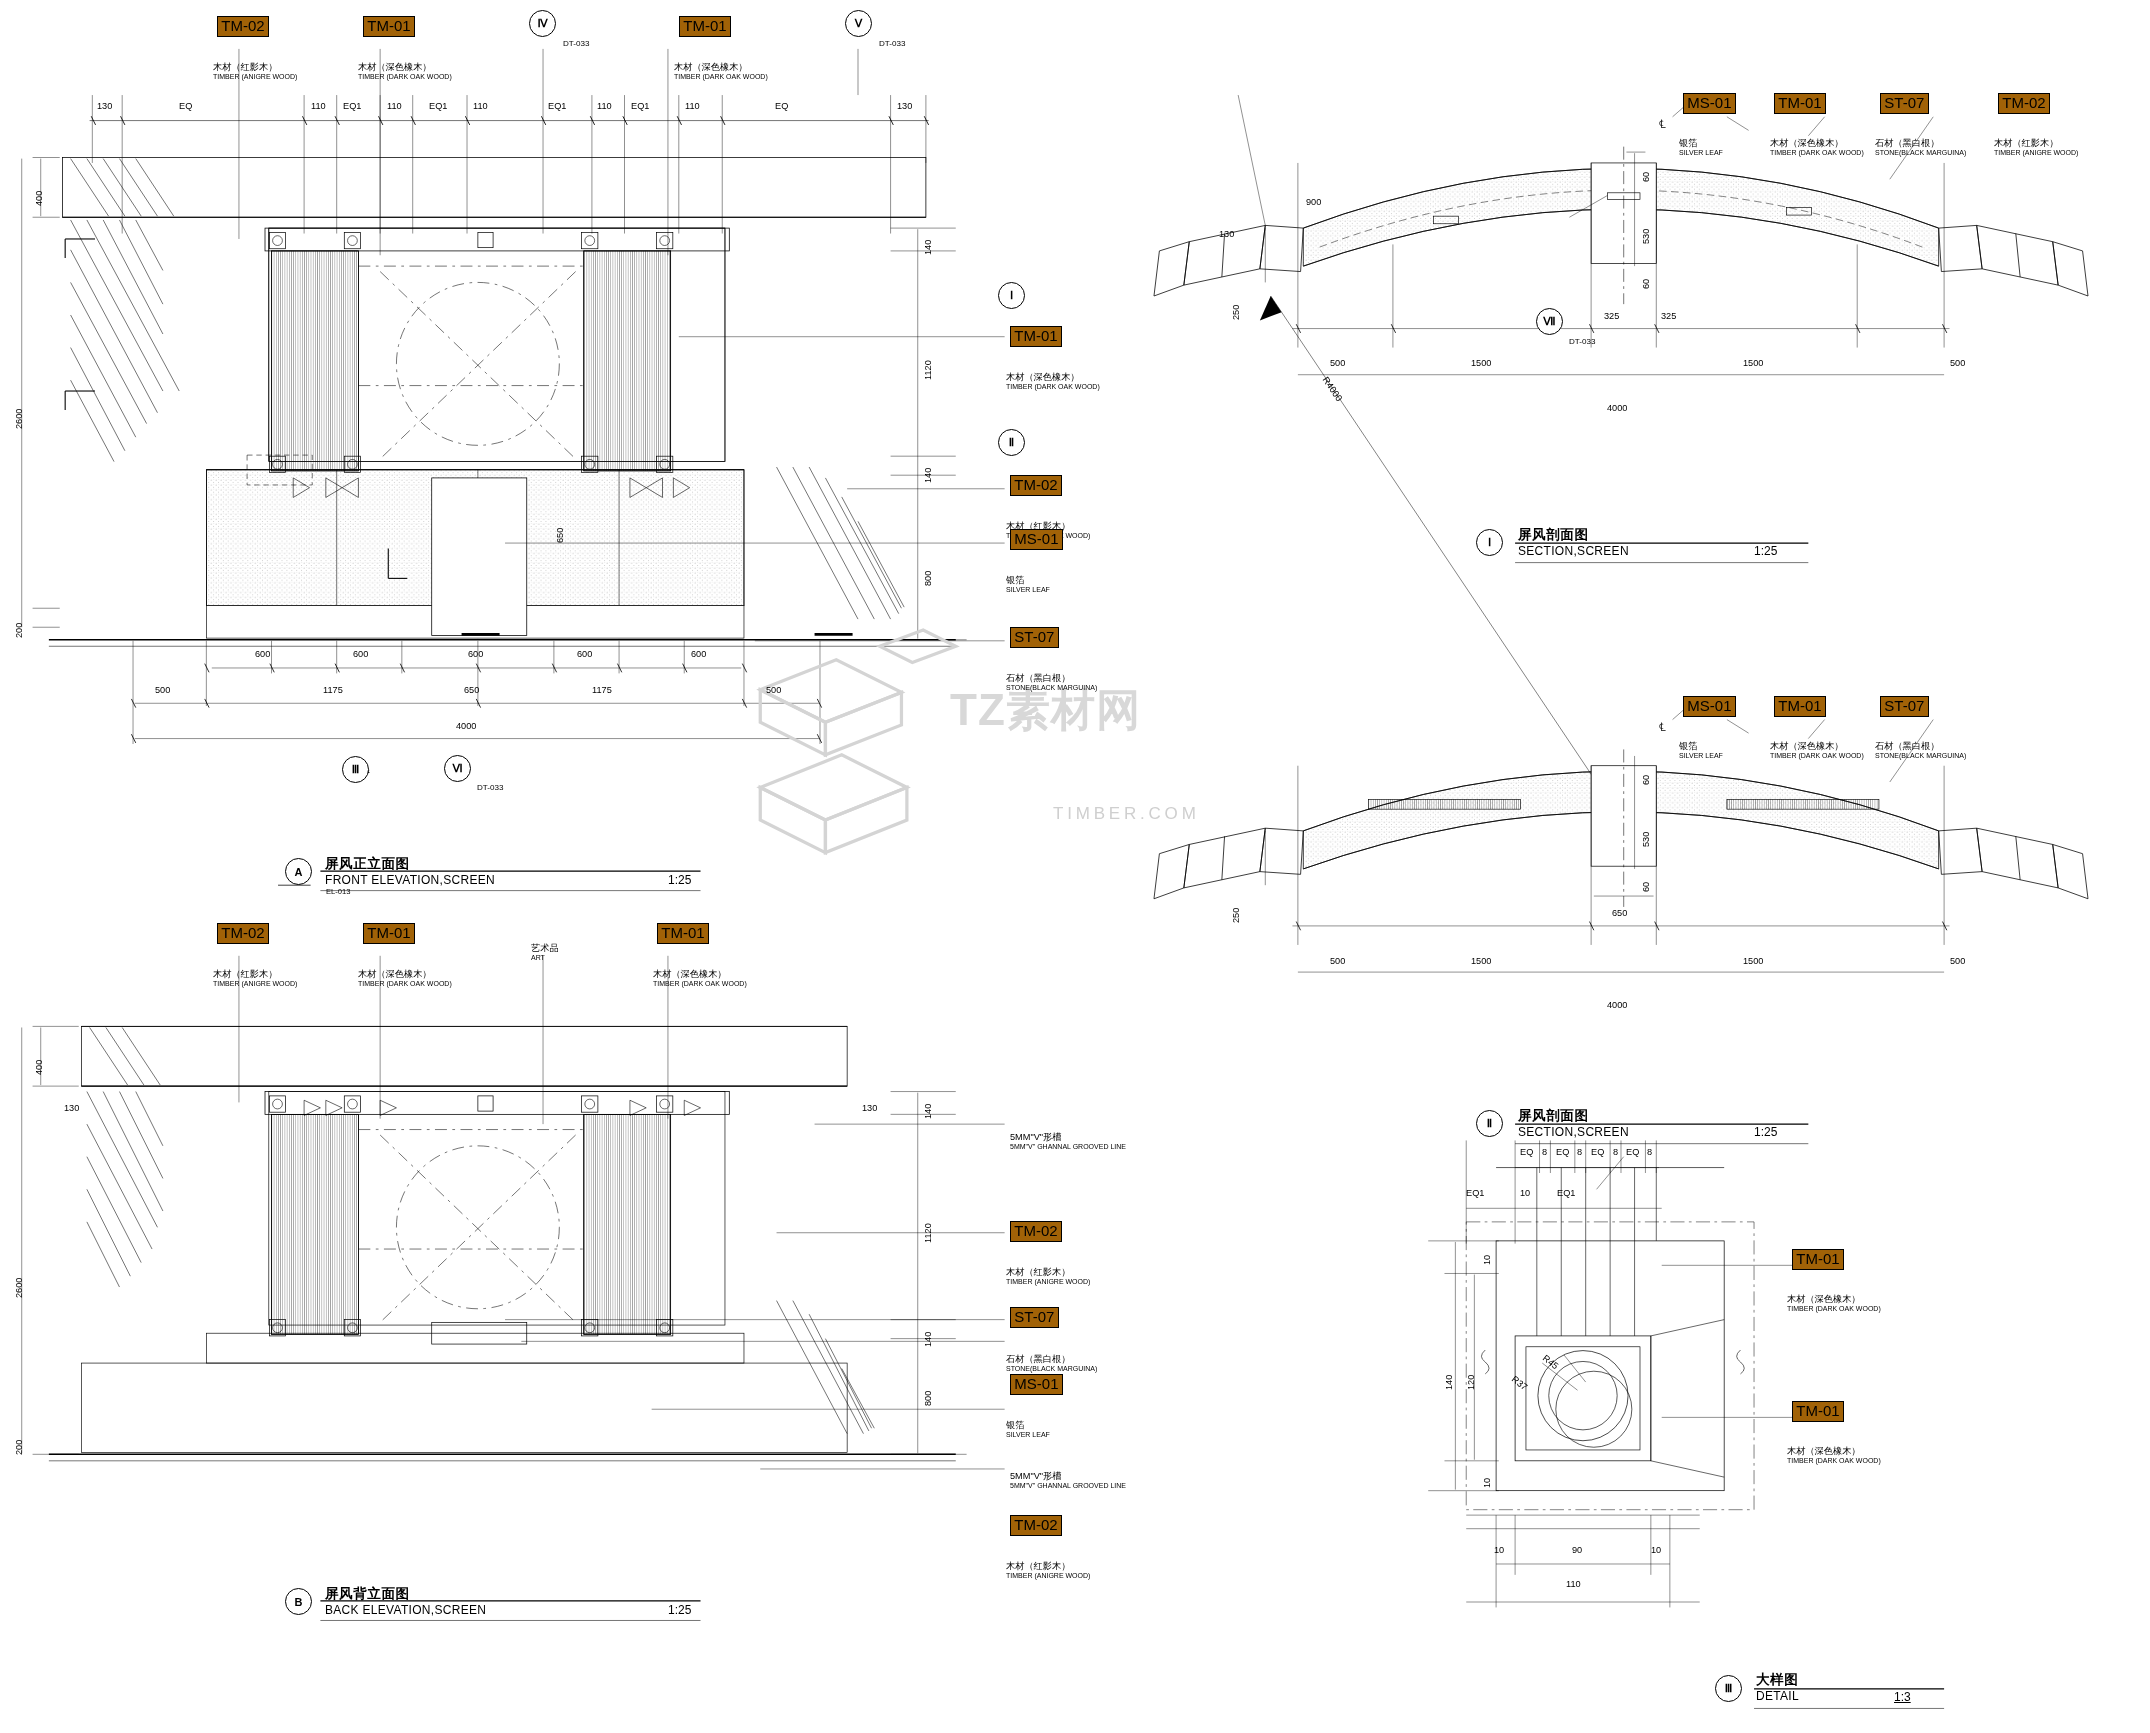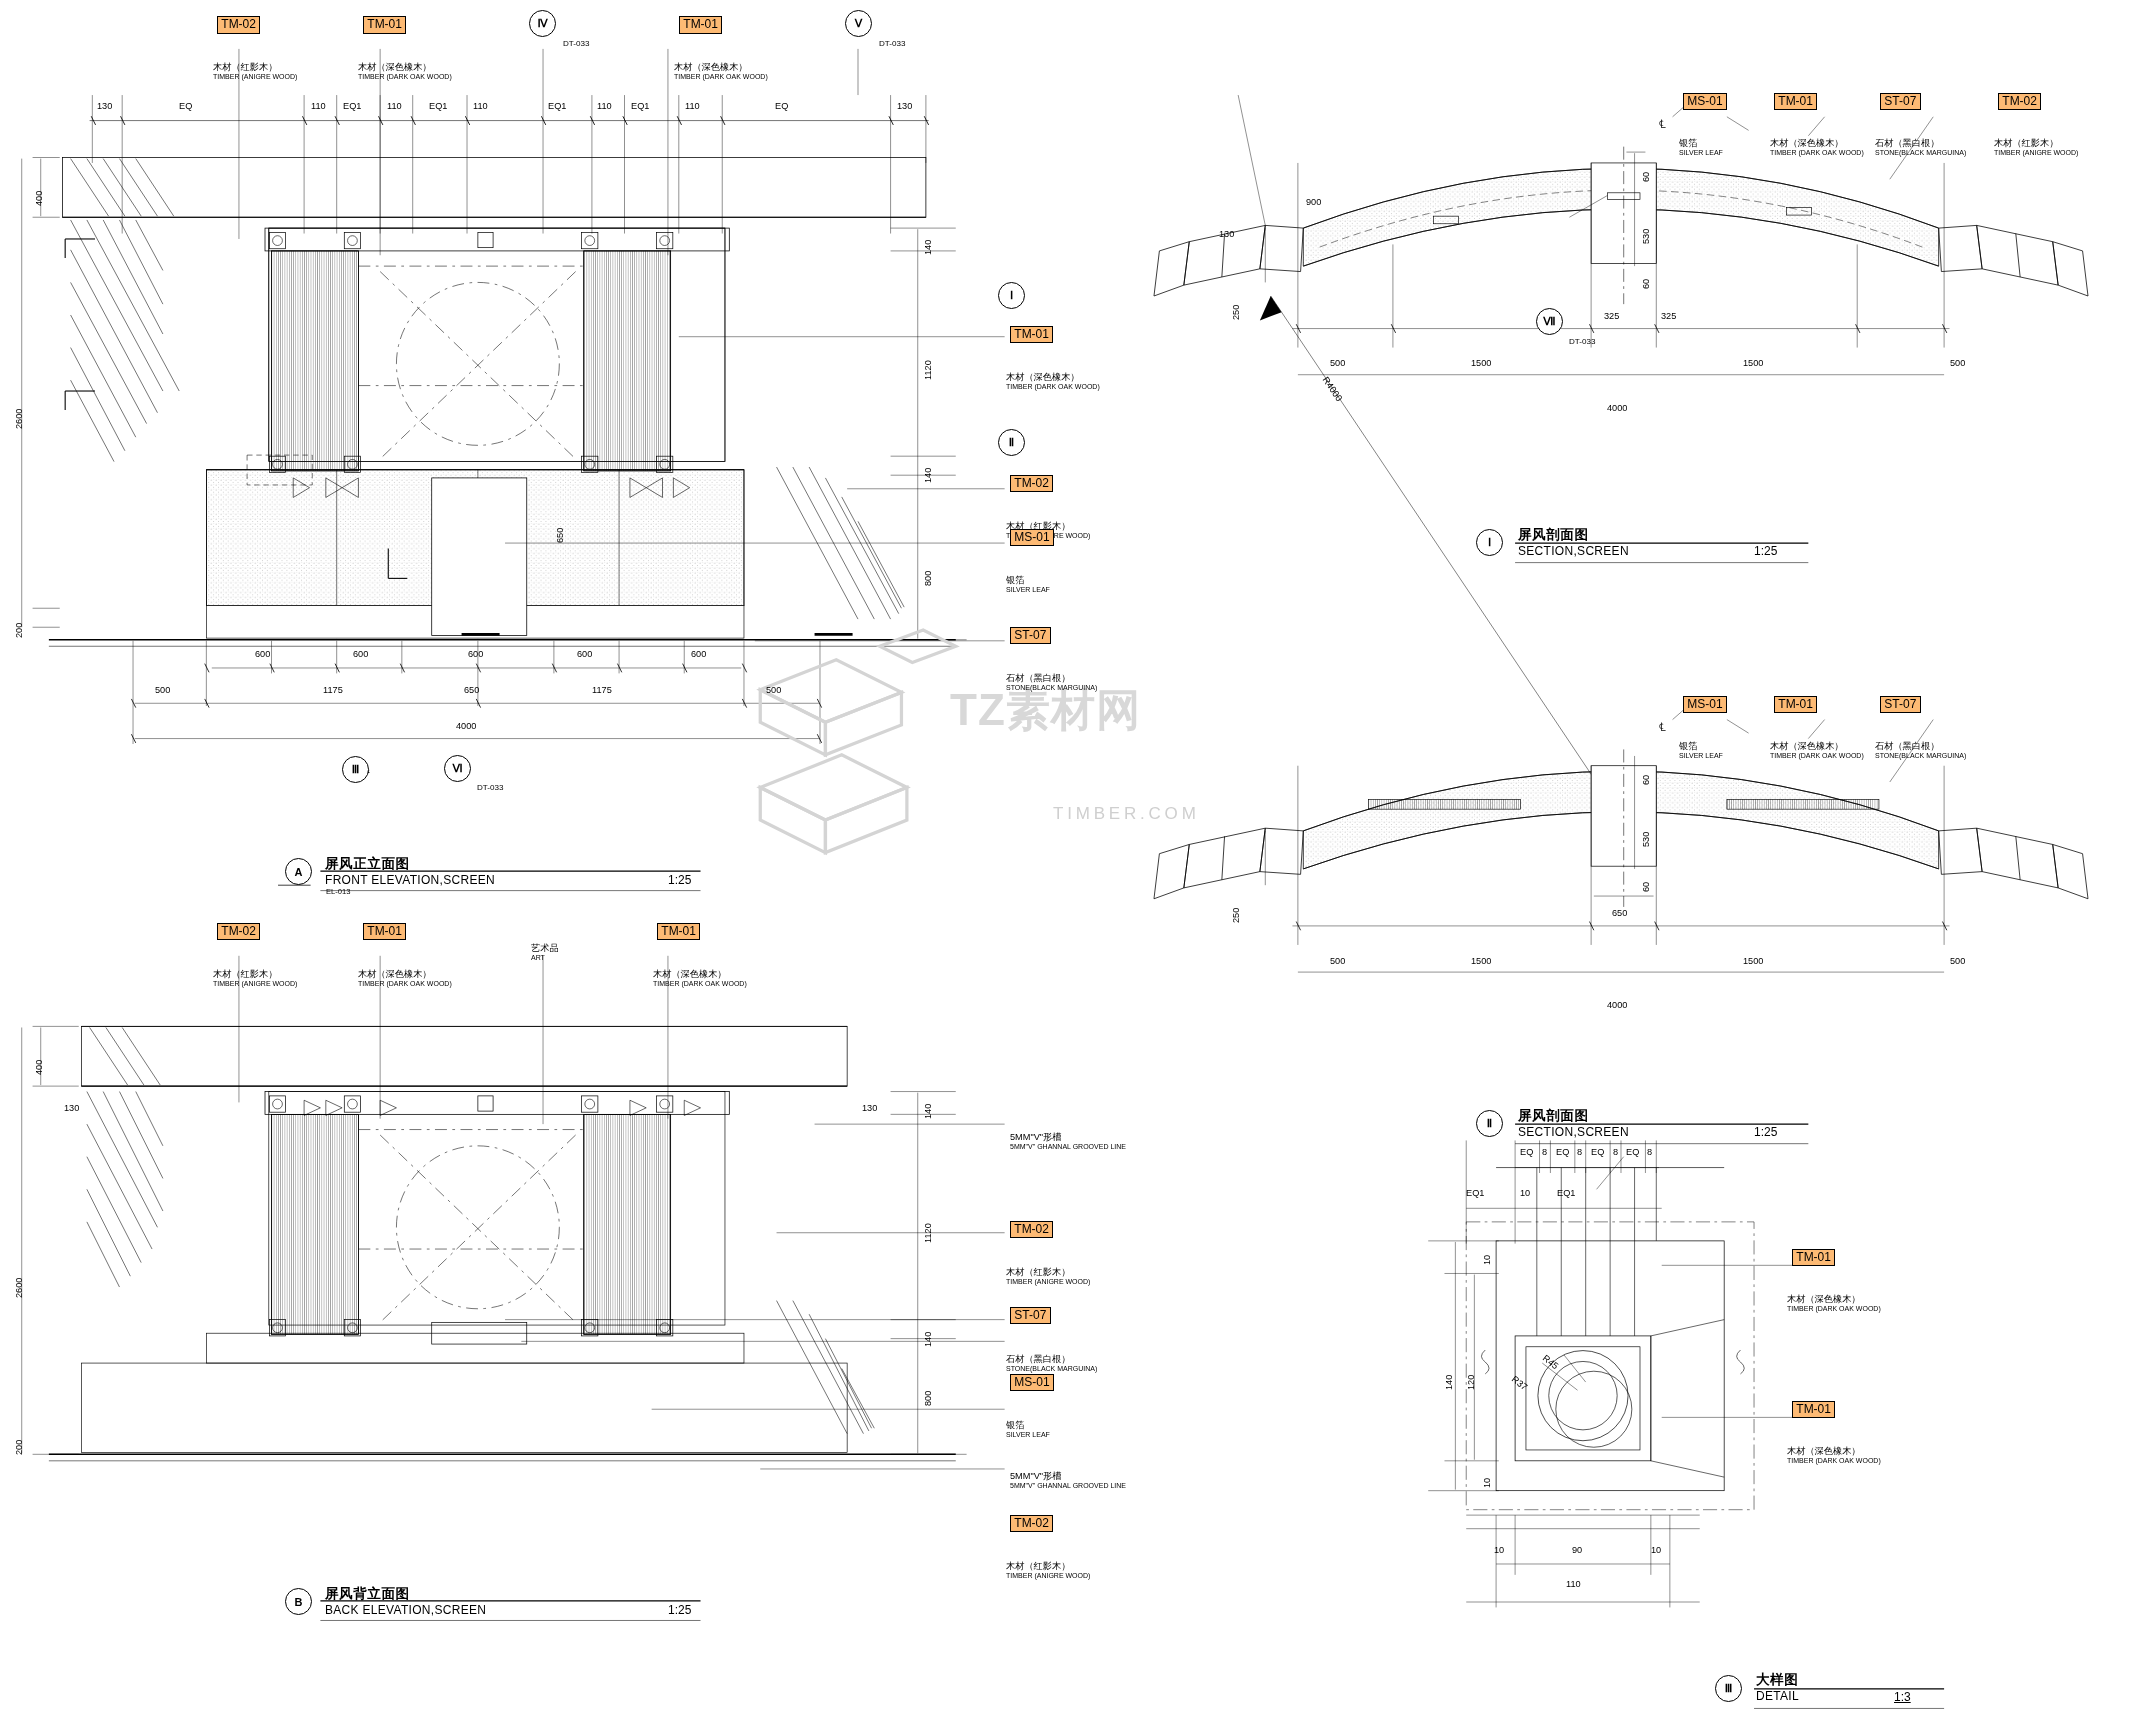--- a/index.html
+++ b/index.html
@@ -1,20 +1,20 @@
 <!DOCTYPE html>
 <html style="font-size:8.7px"><head>
 <meta charset="utf-8">
 <style>
   html,body{margin:0;padding:0;background:#ffffff;}
   body{width:2151px;height:1734px;position:relative;font-family:"Liberation Sans",sans-serif;color:#000;}
   .cad{position:absolute;left:0;top:0;width:2151px;height:1734px;}
   .lbl{position:absolute;font-size:9.2px;line-height:1.12;white-space:nowrap;margin-left:44px;}
   .lbl.cn{font-size:9.2px;}
-  .tag{position:absolute;border:0.8px solid #000;background:#fdba74;font-size:12px;
+  .tag{position:absolute;border:0.8px solid #000;background:#a16207;font-size:15px;
        padding:1.1px 3.3px;white-space:nowrap;line-height:1.1;}
   .dimtxt{position:absolute;font-size:9.2px;white-space:nowrap;}
   .dimtxt.vert{transform-origin:left top;transform:rotate(-90deg);}
   .matblk{position:absolute;white-space:nowrap;line-height:1.15;margin-top:20px;}
   .matblk .c{font-size:9.2px;}
   .matblk .e{font-size:7px;}
   .titleblk{position:absolute;white-space:nowrap;}
   .titleblk .cn{font-size:13.6px;font-weight:bold;letter-spacing:0.5px;}
   .titleblk .en{font-size:12px;letter-spacing:0.3px;}
   .titleblk .sc{font-size:12px;}

